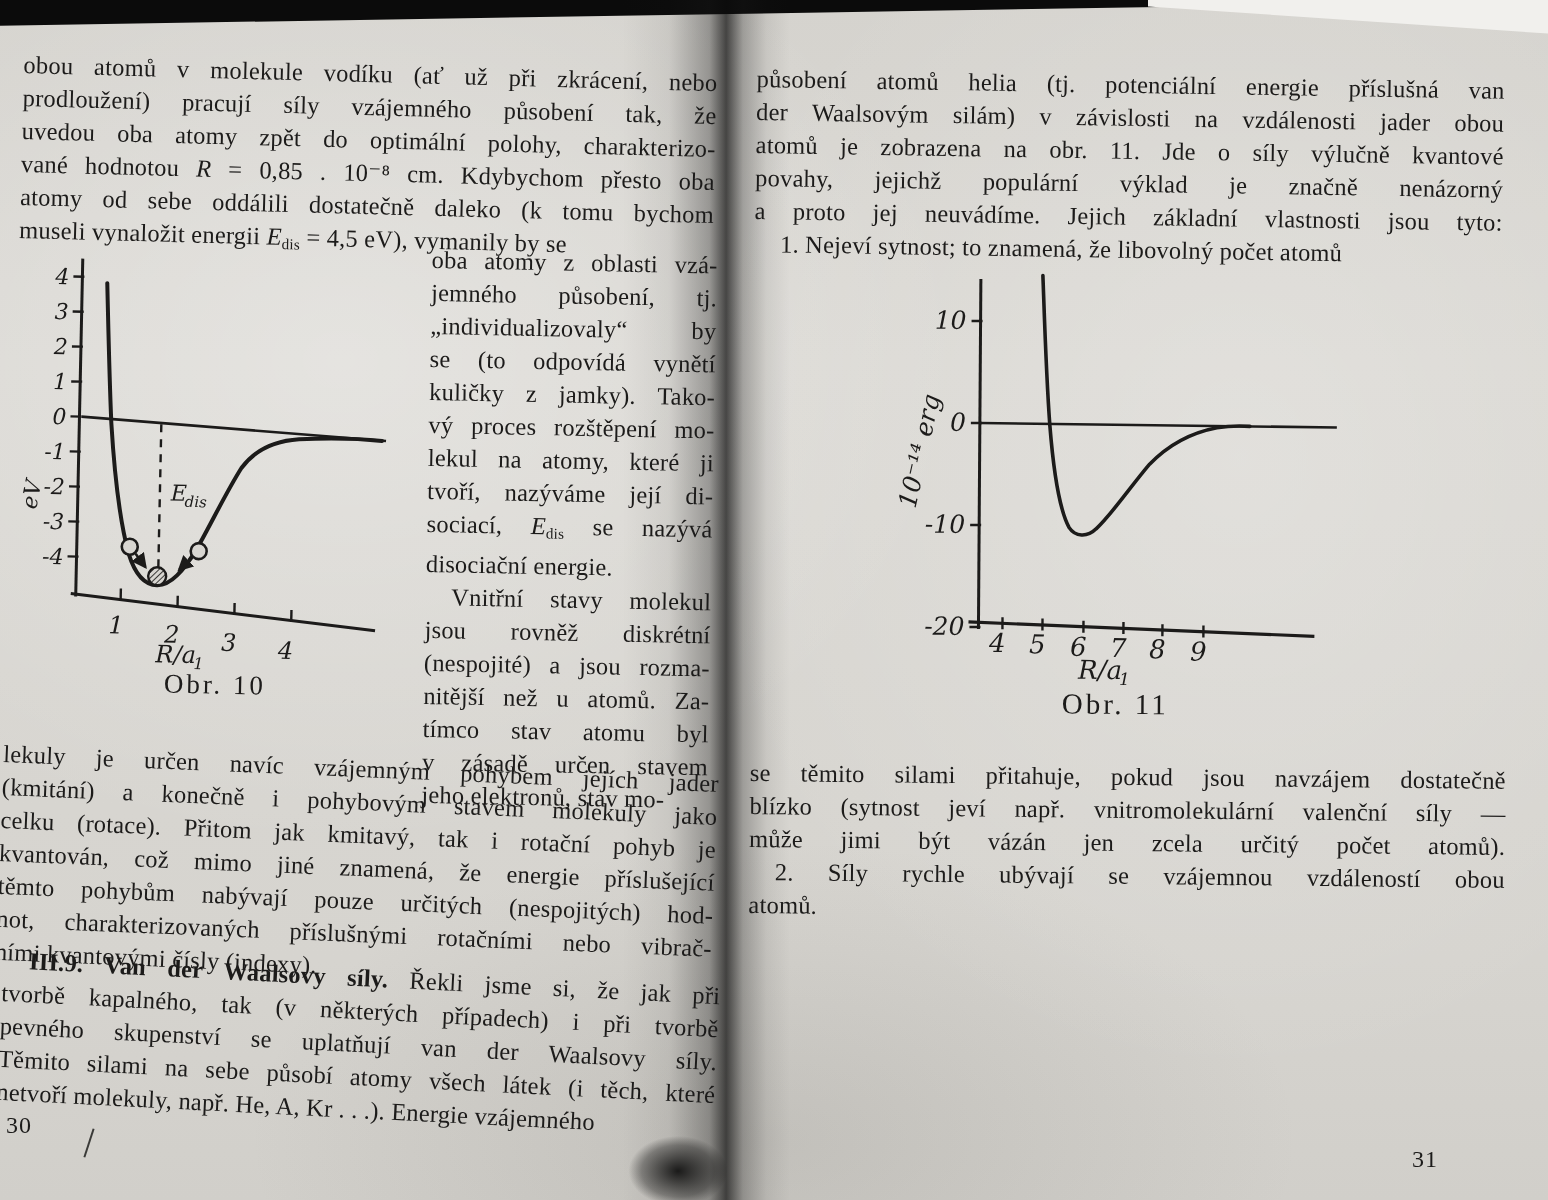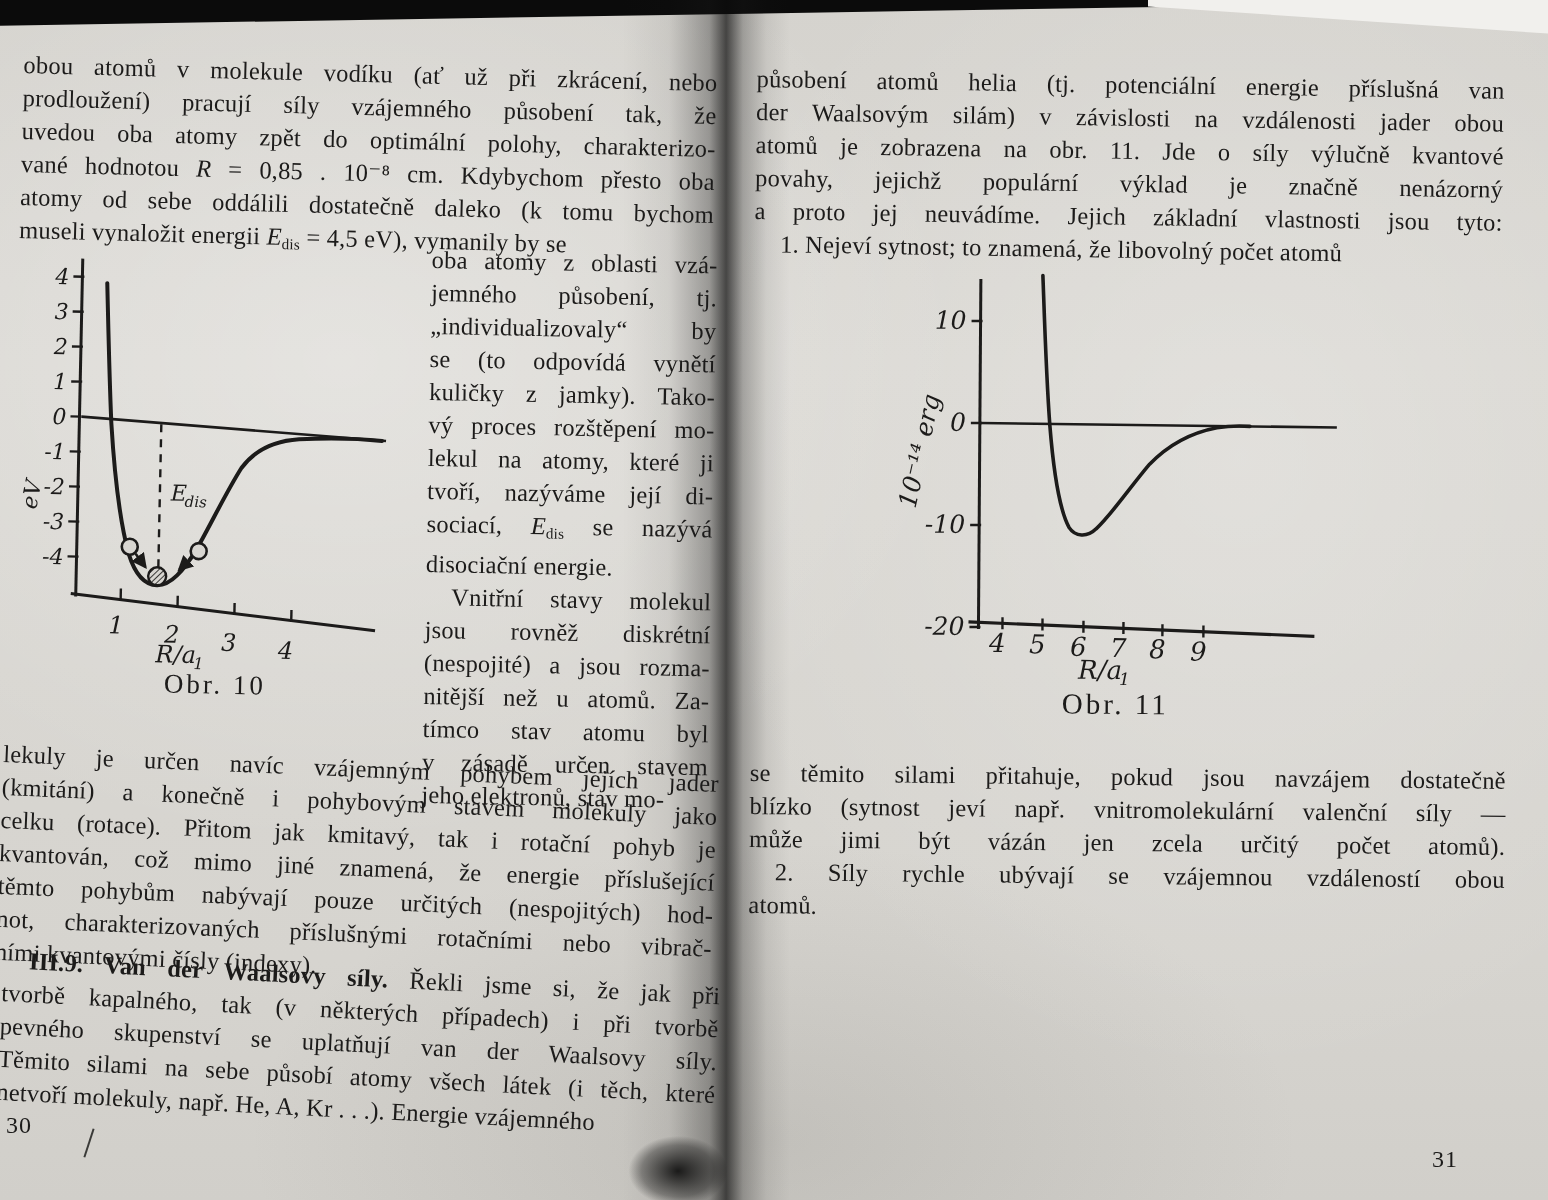--- a/index.html
+++ b/index.html
@@ -27,21 +27,21 @@
   .sub{font-size:0.62em;vertical-align:-0.28em;}
   .p1{left:24px;top:48px;width:694px;transform:rotate(1.5deg);transform-origin:0 0;}
   .colx{left:432px;top:243px;width:286px;font-size:24px;line-height:33.4px;transform:rotate(1.1deg);transform-origin:0 0;}
   .colx .cpara{margin:0;}
   .p2{left:4px;top:737px;width:716px;transform:rotate(2.4deg);transform-origin:0 0;}
   .p3{left:4px;top:943px;width:718px;transform:rotate(2.9deg);transform-origin:0 0;}
   .r1{left:757px;top:62px;width:748px;transform:rotate(0.9deg);transform-origin:0 0;}
   .r2{left:750px;top:756px;width:756px;transform:rotate(0.6deg);transform-origin:0 0;}
   .pgnum{position:absolute;font-size:24px;font-weight:normal;letter-spacing:1px;}
   .pg30{left:6px;top:1112px;}
-  .pg31{left:1412px;top:1146px;margin-left:20px;}
+  .pg31{left:1412px;top:1146px;}
   .artifact{position:absolute;left:88px;top:1128px;width:2px;height:30px;background:#3a3a38;transform:rotate(18deg);}
   .fig{position:absolute;}
   .fig10{left:28px;top:250px;transform:rotate(1.2deg);transform-origin:50% 0;}
   .fig11{left:893px;top:262px;transform:rotate(0.4deg);transform-origin:50% 0;}
   svg text{fill:#1c1b1a;}
   .tick{font-style:italic;font-family:"DejaVu Serif",serif;}
   .axlab{font-style:italic;font-family:"DejaVu Serif",serif;}
   .cap{font-family:"Liberation Serif",serif;letter-spacing:3px;}
 </style>
 </head>

